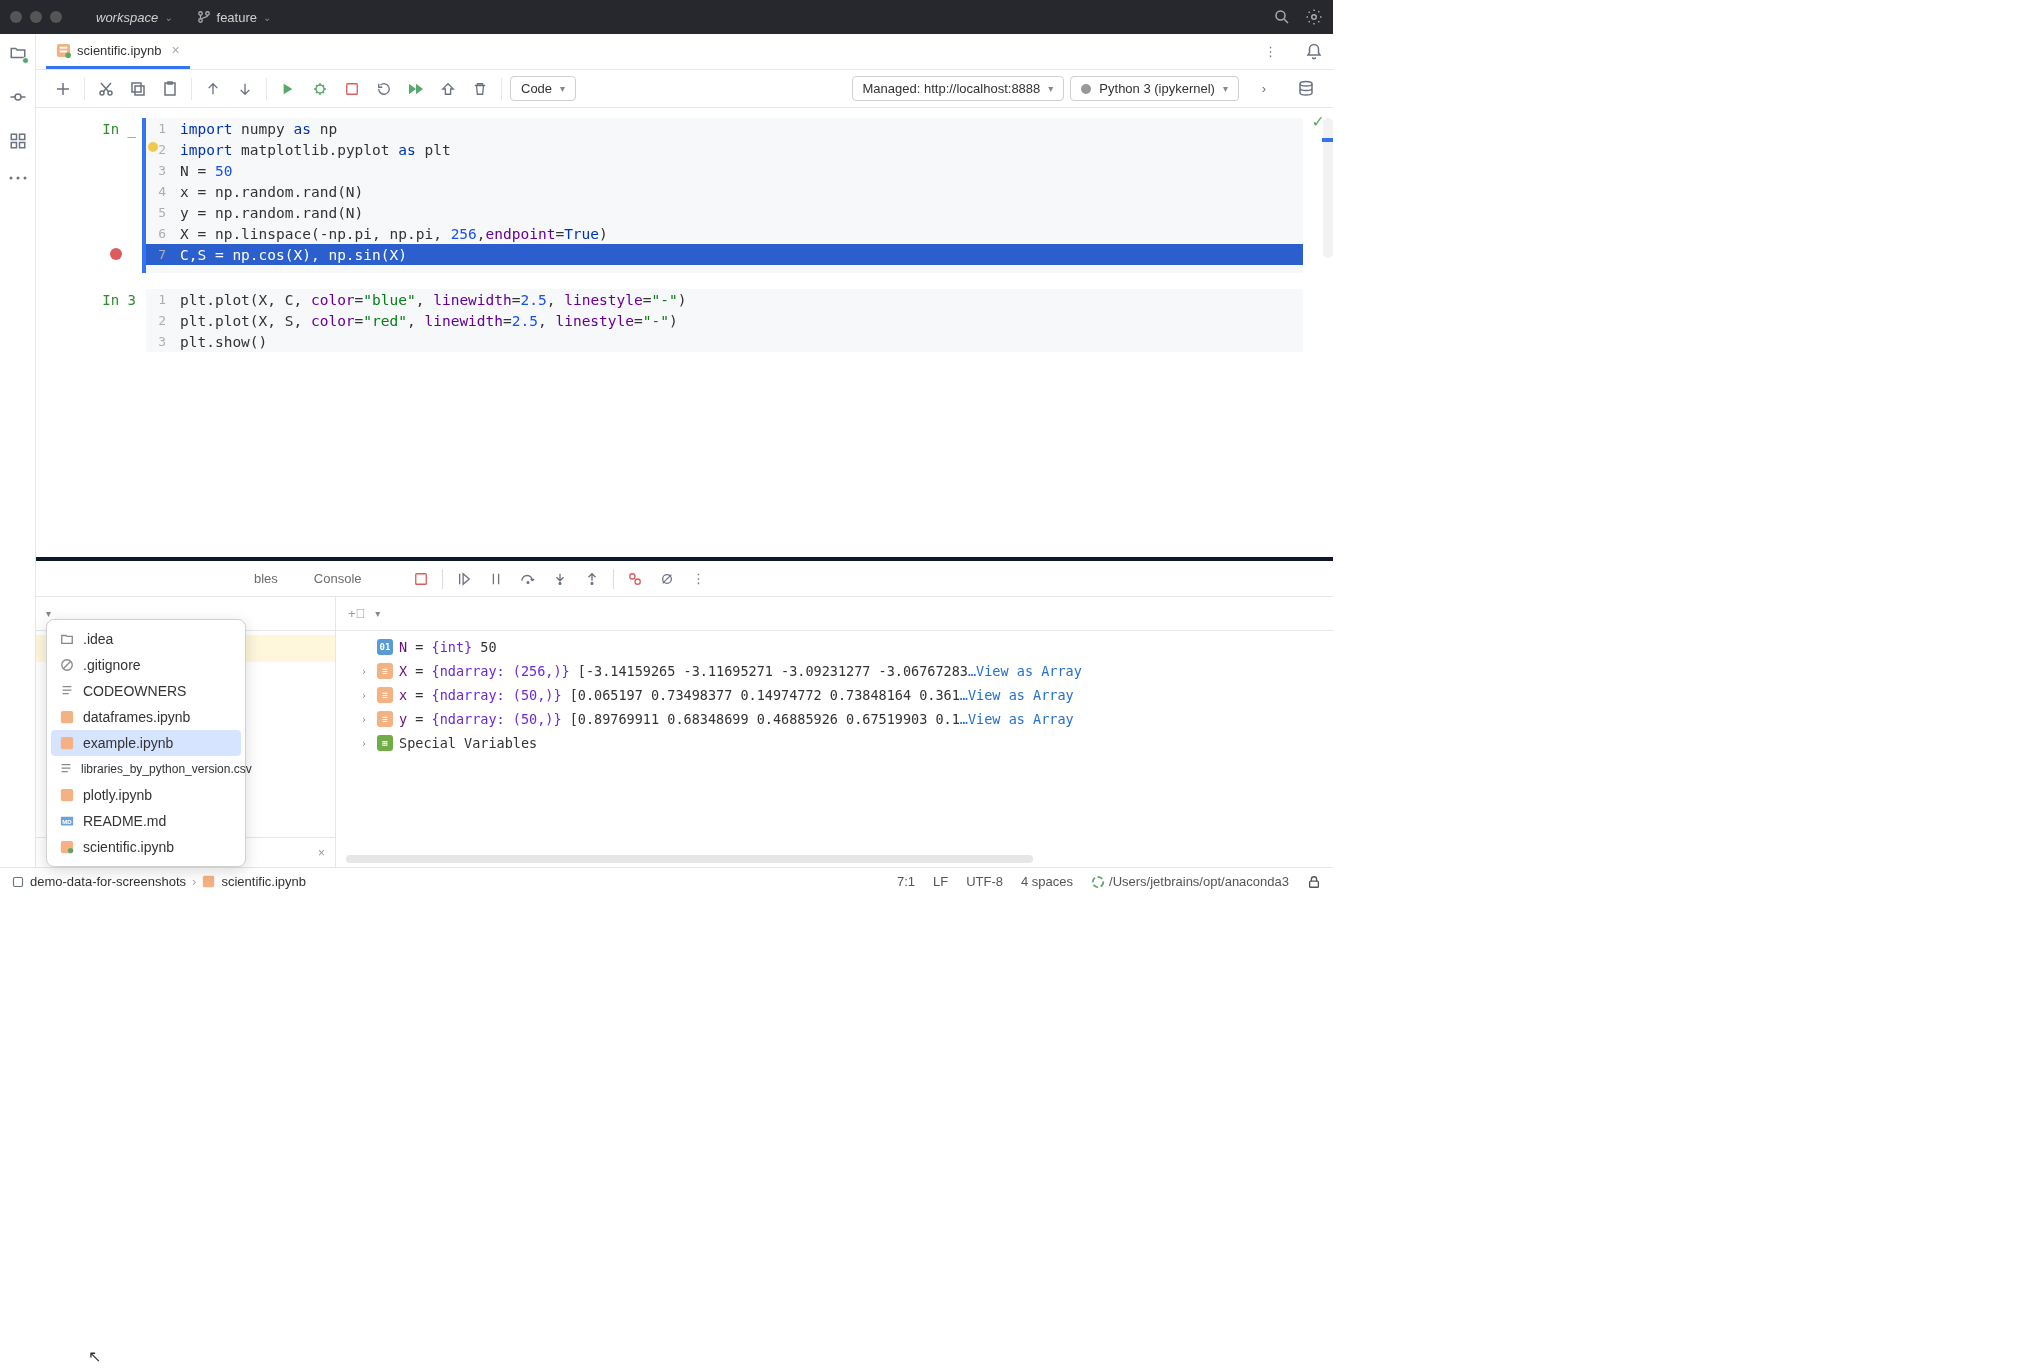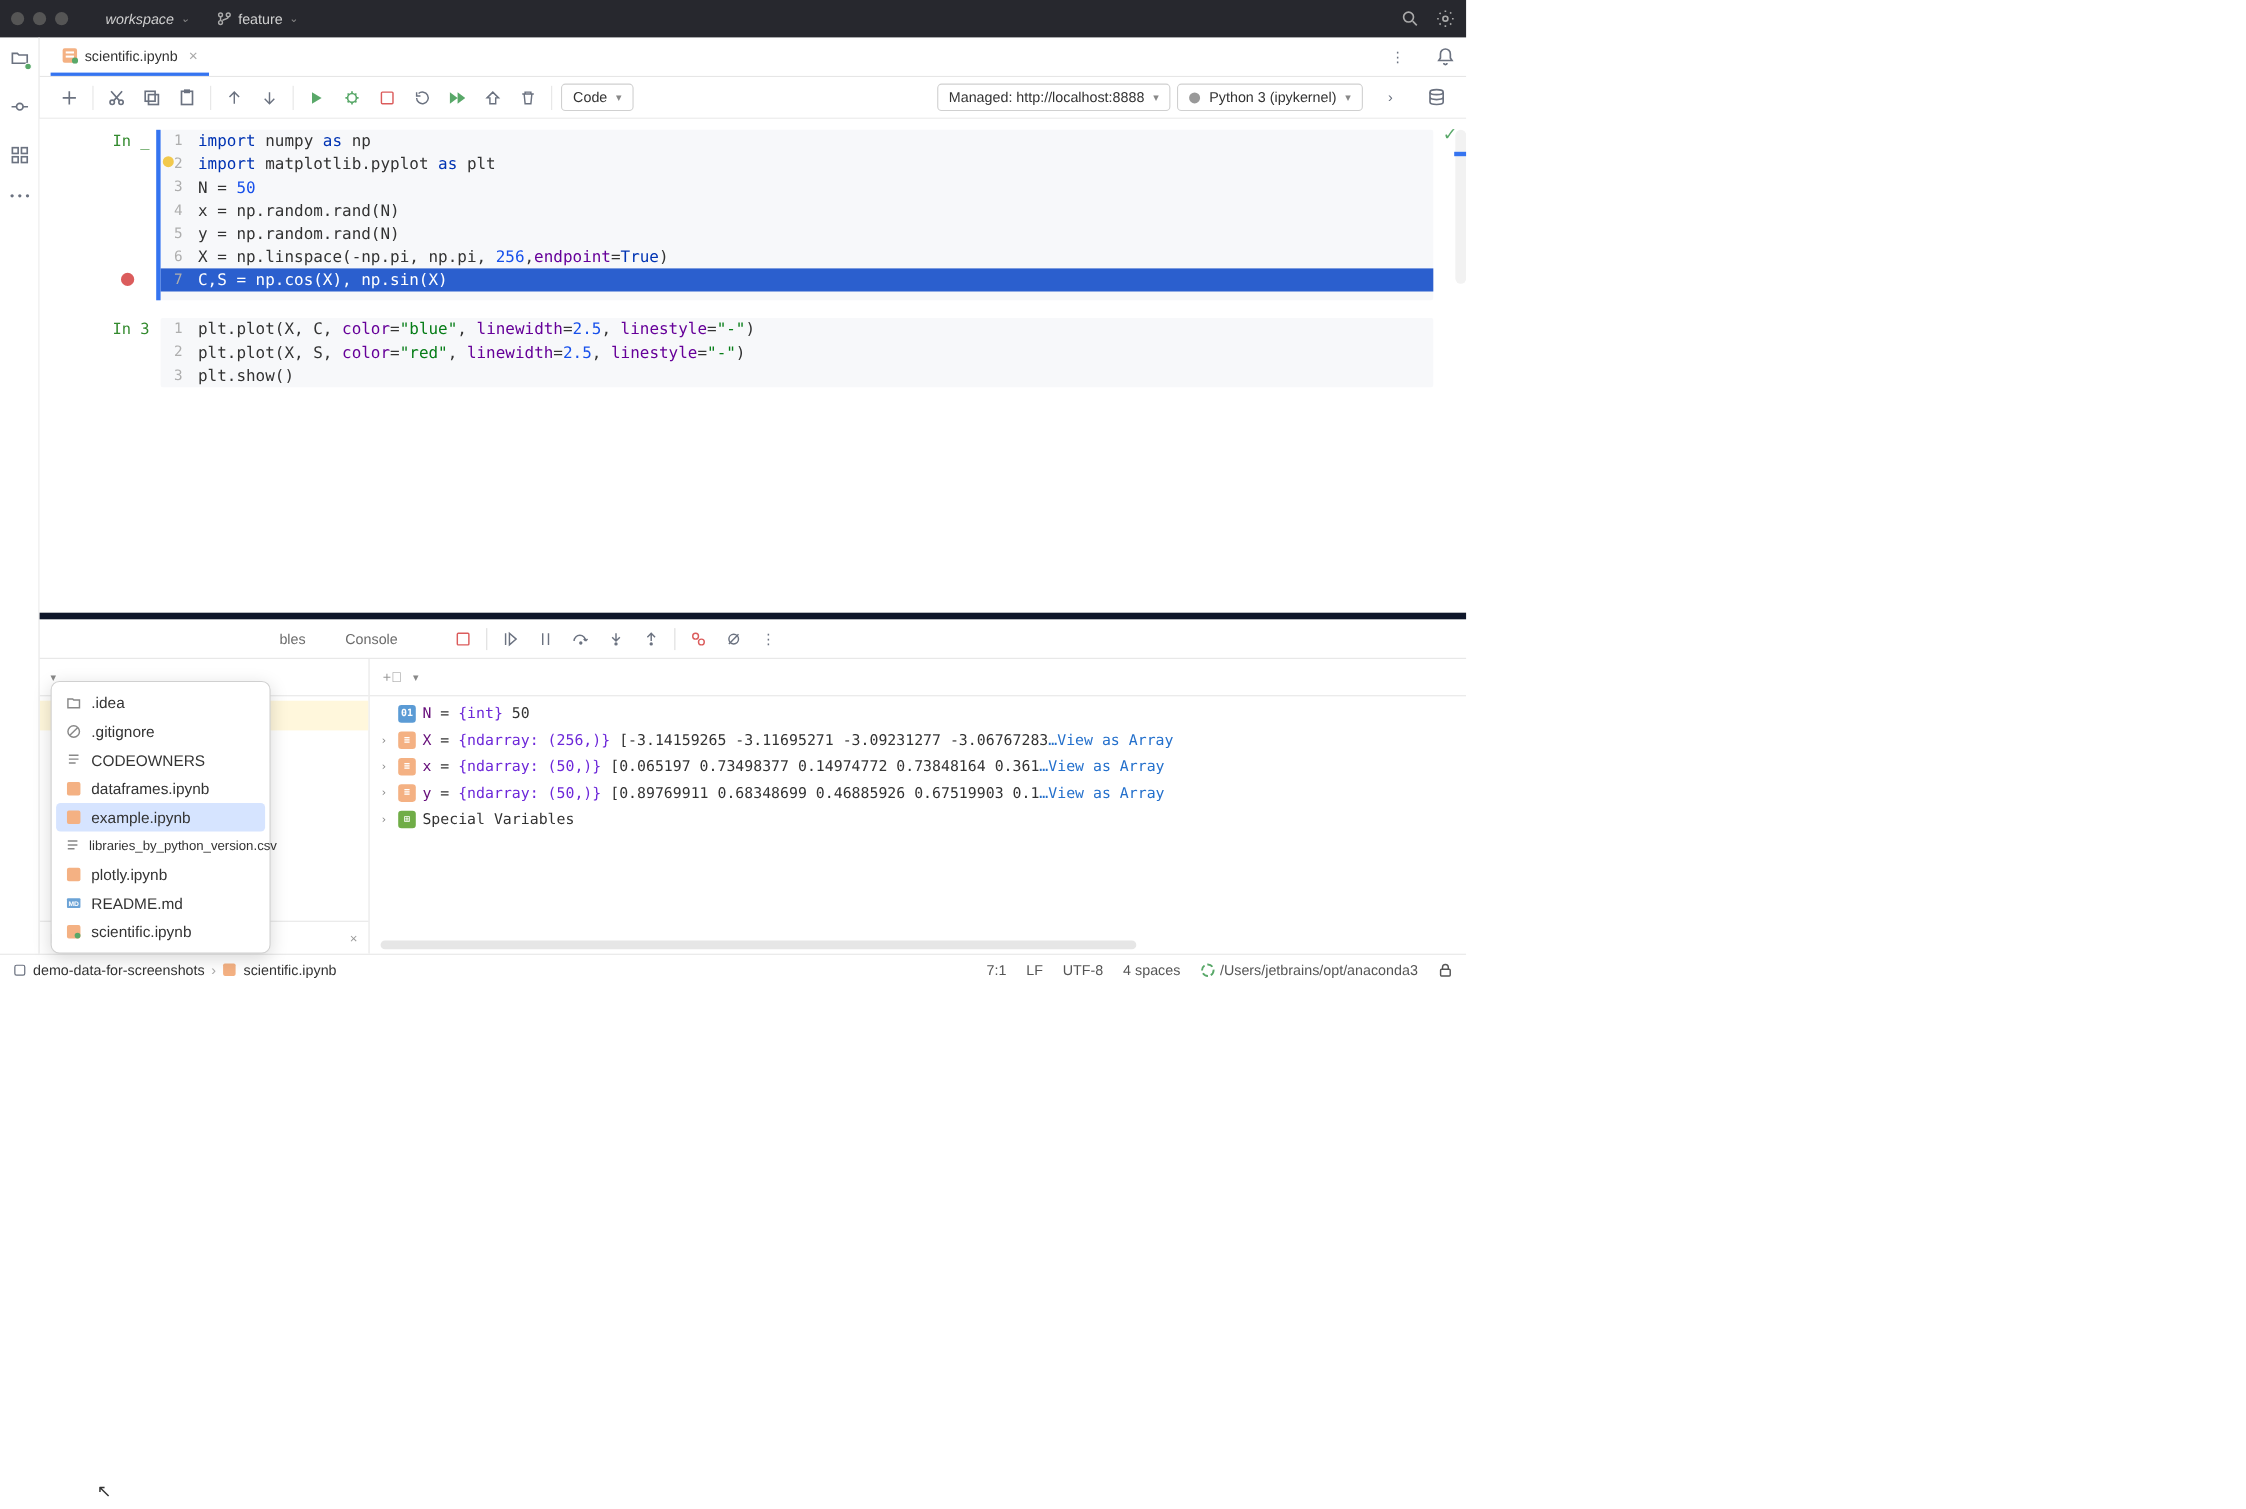--- a/index.html
+++ b/index.html
@@ -49,39 +49,39 @@
 .num { color: #1750eb; }
 .str { color: #067d17; }
 .param { color: #660099; }
 .bp { position: absolute; left: -36px; width: 12px; height: 12px; background: #db5c5c; border-radius: 50%; top: 4px; }
 .warn-dot { position: absolute; left: 2px; top: 24px; width: 10px; height: 10px; background: #f2c94c; border-radius: 50%; z-index: 2; }
 .check-ind { position: absolute; right: 8px; top: 4px; color: #59a869; font-size: 16px; }
 .scroll-ind { position: absolute; right: 0; top: 10px; width: 10px; height: 140px; background: #f2f2f2; border-radius: 5px; }
 .scroll-thumb { position: absolute; right: -3px; top: 30px; width: 14px; height: 4px; background: #3574f0; }
 
 
-.panel { height: 310px; border-top: 6px solid #0f172a; display: flex; flex-direction: column; position: relative; justify-content: flex-end; }
+.panel { height: 310px; border-top: 4px solid #0f172a; display: flex; flex-direction: column; position: relative; justify-content: flex-end; }
 .panel-tabs { height: 36px; display: flex; align-items: center; padding: 0 10px; gap: 20px; border-bottom: 1px solid #e6e6e6; }
 .ptab { color: #6b6b6b; padding: 4px 8px; }
 .panel-tools { display: flex; align-items: center; gap: 10px; margin-left: 20px; }
 .pt-btn { width: 22px; height: 22px; display: flex; align-items: center; justify-content: center; color: #6b7280; }
 .pt-sep { width: 1px; height: 20px; background: #ddd; }
 .panel-body { flex: 1; display: flex; overflow: hidden; }
 .frames { width: 300px; border-right: 1px solid #e6e6e6; display: flex; flex-direction: column; }
 .frames-hdr { height: 34px; border-bottom: 1px solid #e6e6e6; display: flex; align-items: center; padding: 0 10px; justify-content: space-between; }
 .frames-list { flex: 1; overflow: hidden; padding: 4px 0; }
 .frame-item { padding: 6px 14px; font-size: 13px; color: #787878; white-space: nowrap; overflow: hidden; text-overflow: ellipsis; }
 .frame-item.active { background: #fff7dc; color: #333; }
 .frame-item .fname { color: #333; }
 .frame-footer { height: 30px; border-top: 1px solid #e6e6e6; display: flex; align-items: center; padding: 0 10px; font-size: 12px; justify-content: space-between; }
 .vars { flex: 1; display: flex; flex-direction: column; }
 .vars-hdr { height: 34px; border-bottom: 1px solid #e6e6e6; display: flex; align-items: center; padding: 0 12px; }
 .vars-hdr input { border: none; outline: none; font-family: Menlo, monospace; font-size: 13px; flex: 1; color: #999; background: transparent; }
 .vars-list { flex: 1; padding: 4px 0; overflow: hidden; }
-.var-row { display: flex; align-items: center; padding: 4px 6px; font-family: Menlo, monospace; font-size: 13.5px; gap: 6px; }
+.var-row { display: flex; align-items: center; padding: 4px 21px; font-family: Menlo, monospace; font-size: 13.5px; gap: 6px; }
 .var-exp { width: 14px; color: #888; font-size: 10px; text-align: center; }
 .var-badge { width: 16px; height: 16px; border-radius: 3px; font-size: 9px; font-weight: bold; display: flex; align-items: center; justify-content: center; color: #fff; }
 .var-badge.b01 { background: #5b9bd5; }
 .var-badge.barr { background: #f4b183; }
 .var-badge.bsp { background: #70ad47; }
 .var-name { color: #660e7a; font-weight: 500; }
 .var-type { color: #6d28d9; }
 .var-val { color: #333; }
 .var-link { color: #2470cc; }
 

